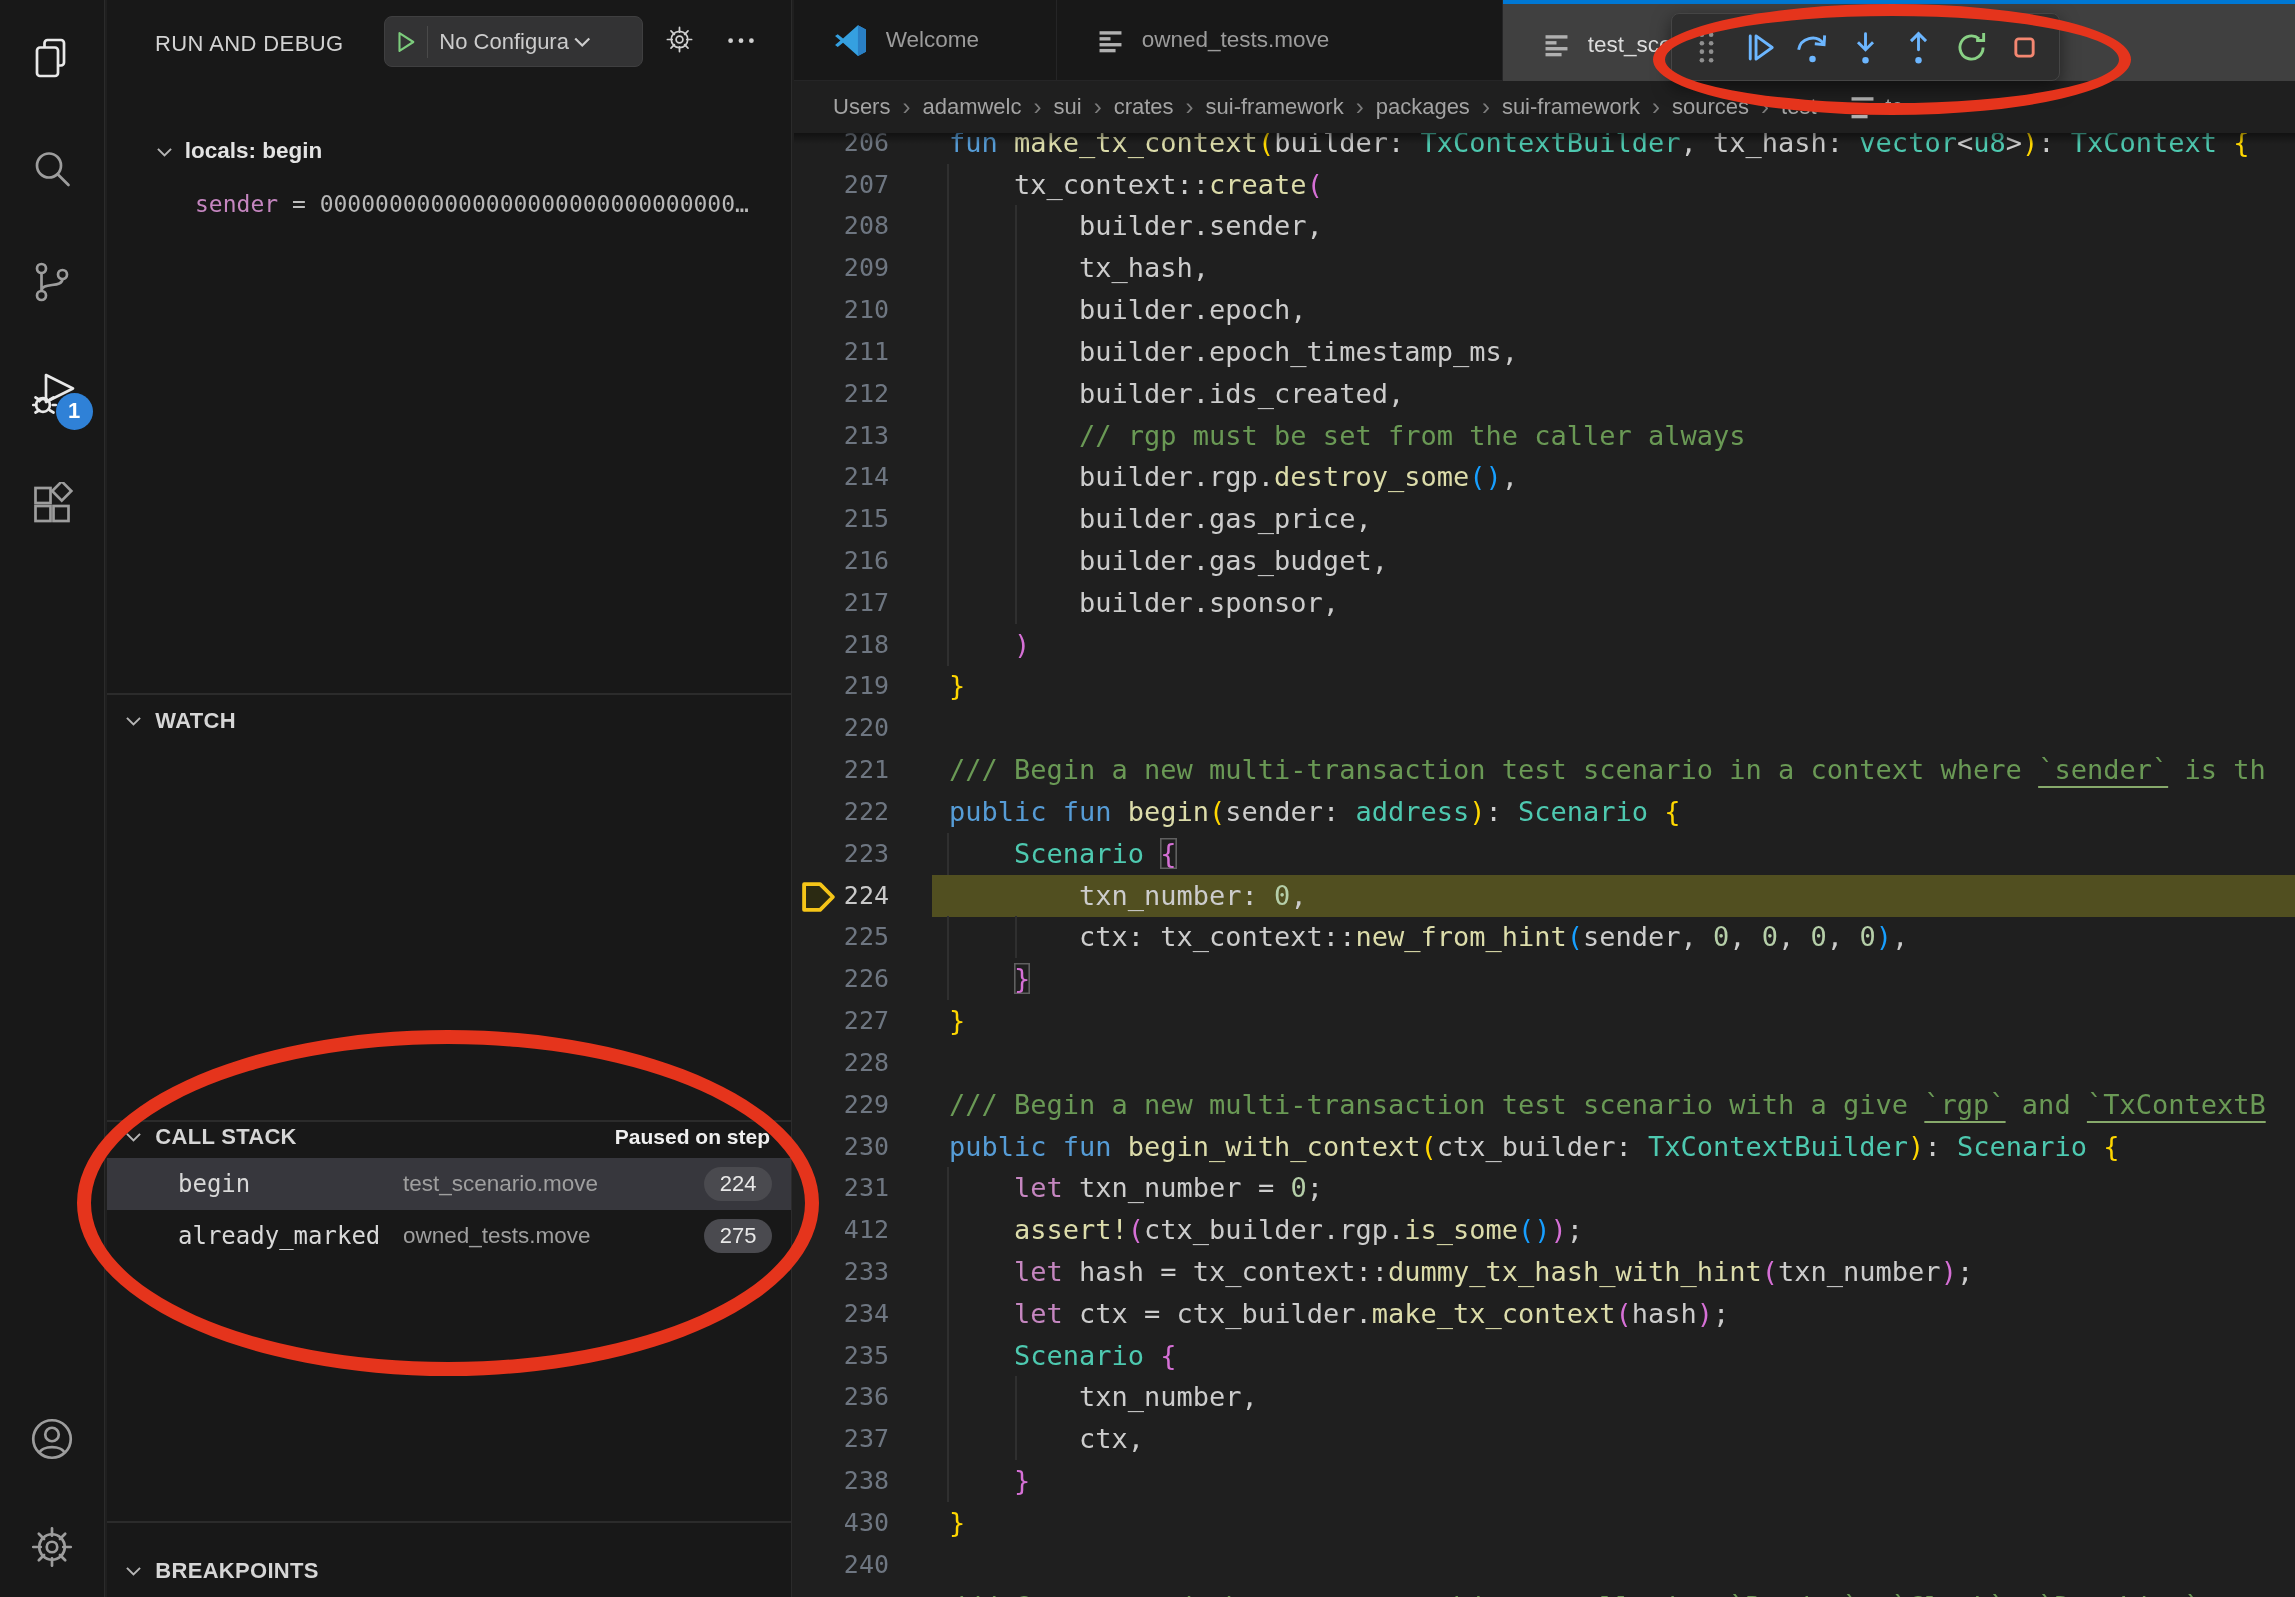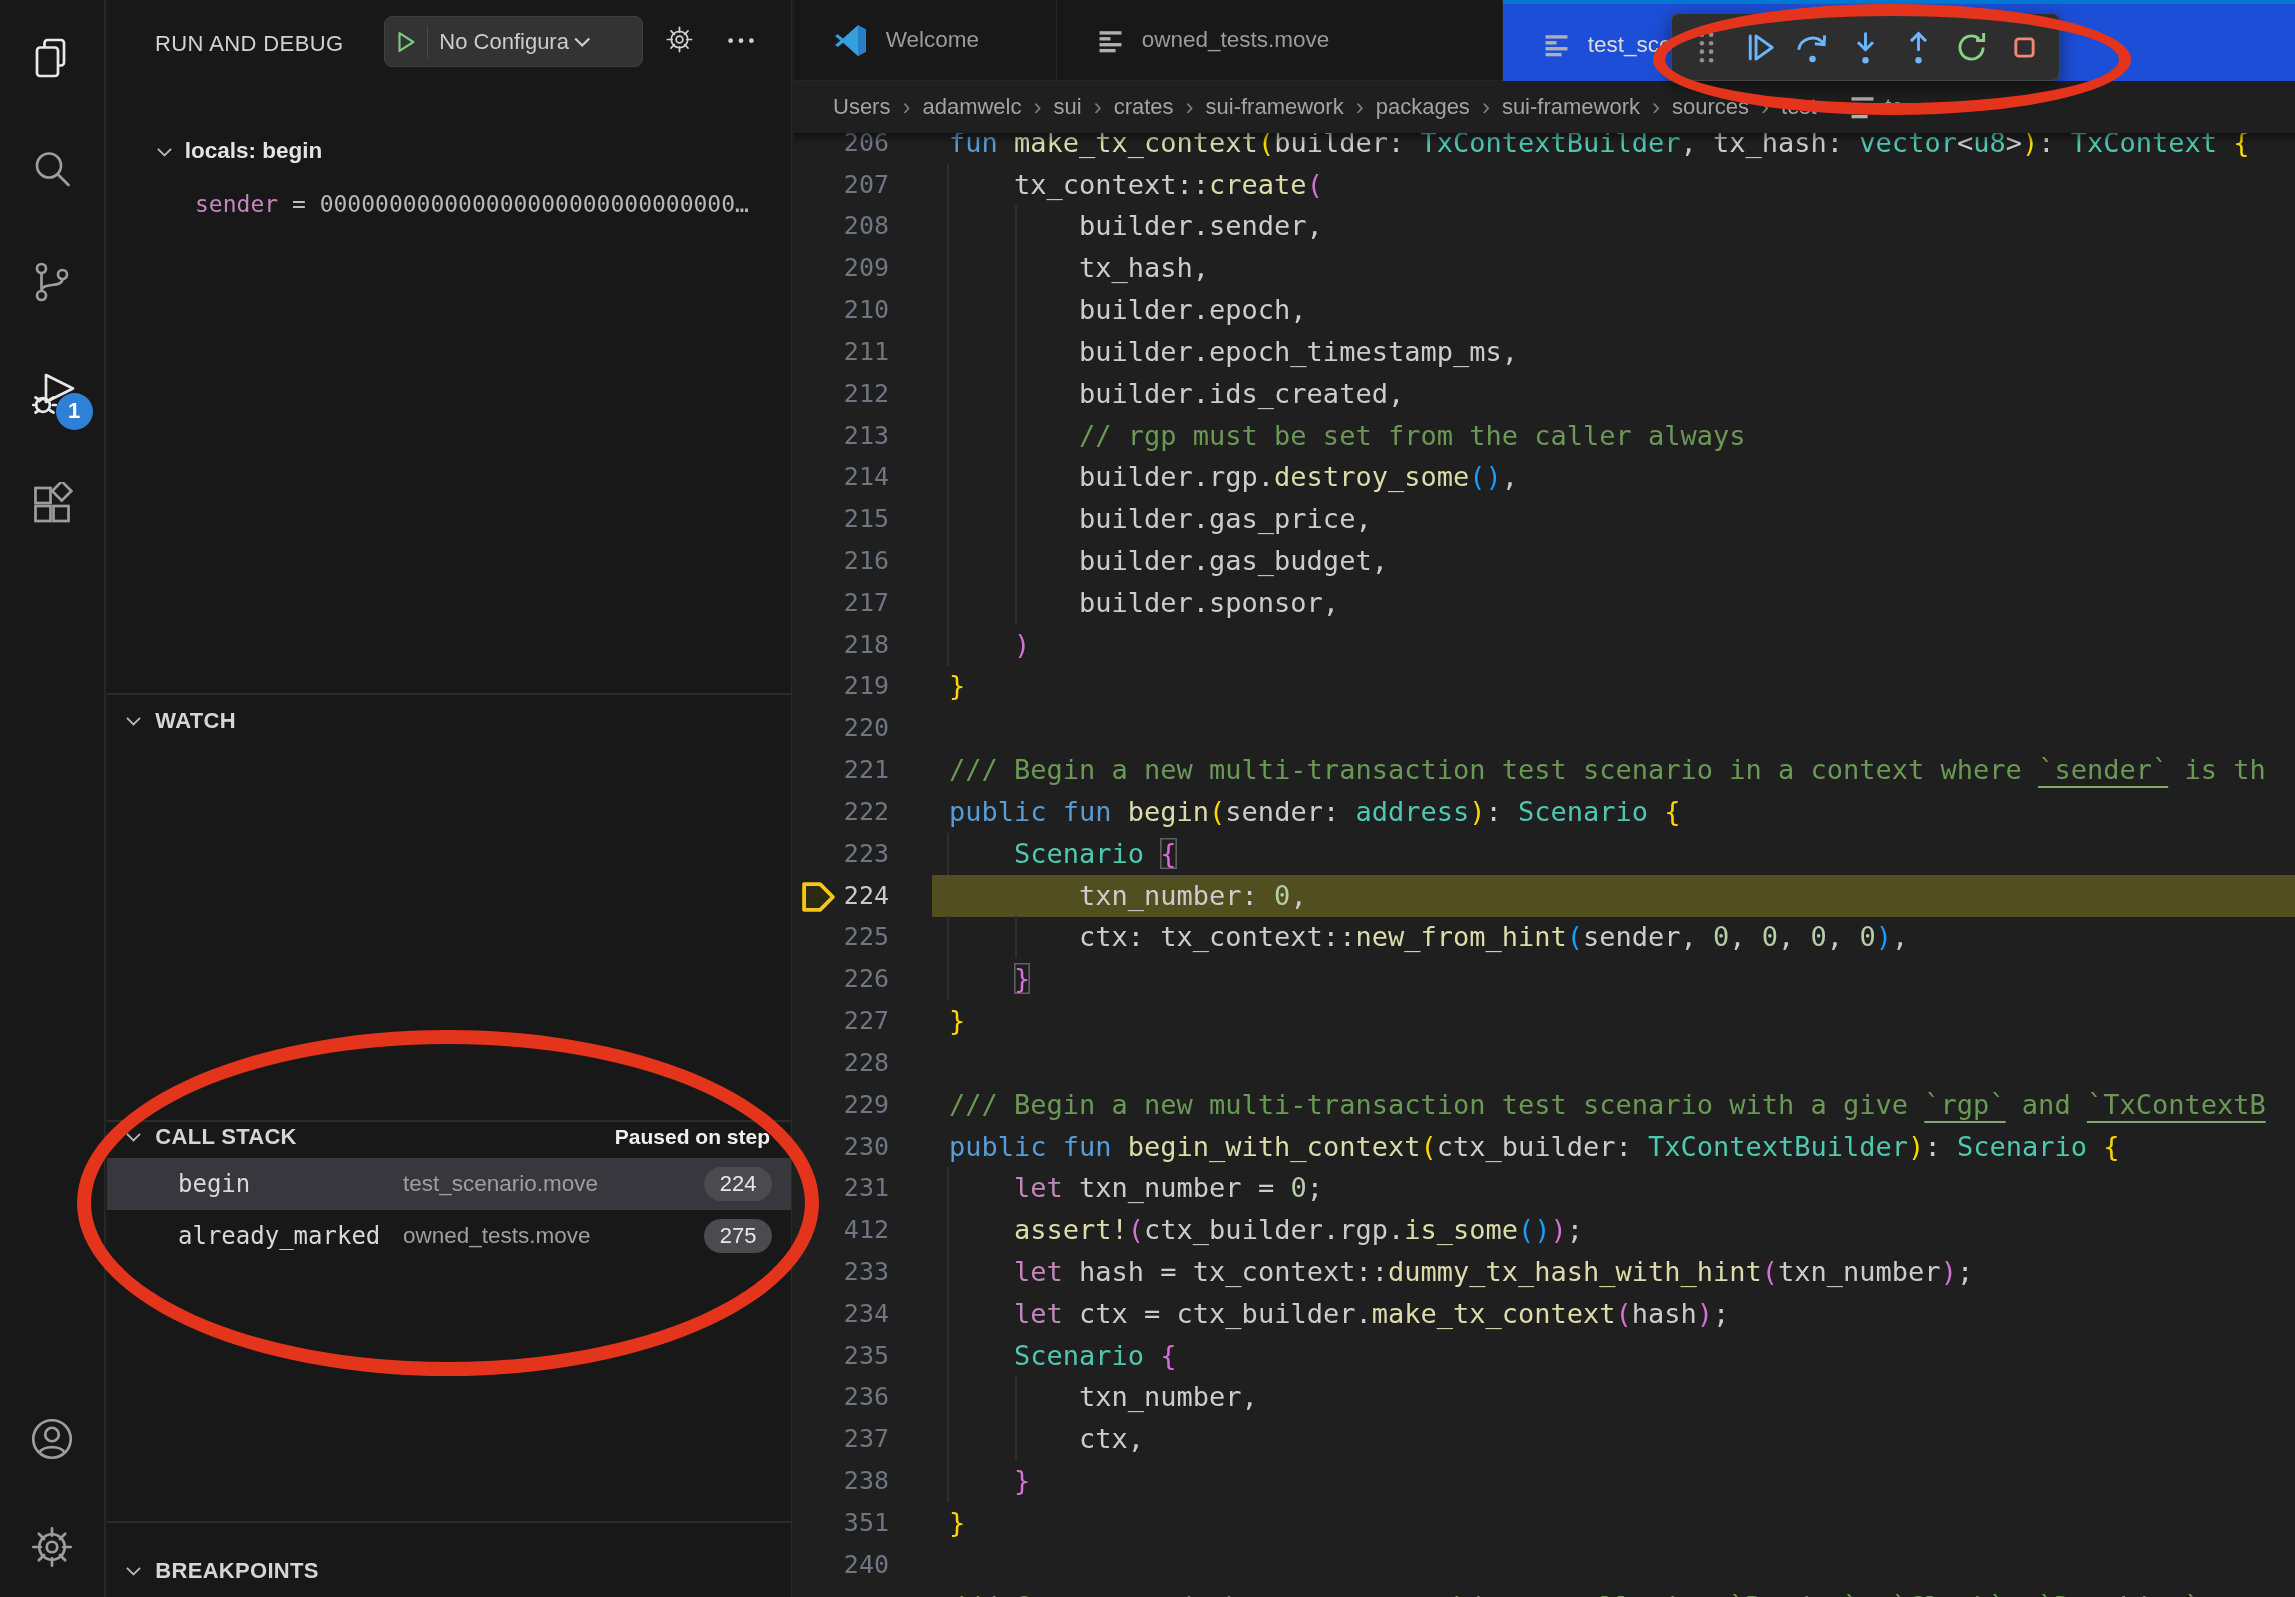--- a/index.html
+++ b/index.html
@@ -45,21 +45,21 @@
   .frame .ffile{font-size:22.5px;color:#9f9f9f;}
   .frame .fline{position:absolute;right:19.3px;background:#4a4a4f;color:#e8e8e8;font-size:22px;
                 border-radius:21px;padding:4px 15.3px;}
   
   .tabstrip{position:absolute;left:794px;top:0;width:1502px;height:81px;background:#181818;
             border-bottom:0.8px solid #252526;box-sizing:border-box;}
   .tab{position:absolute;top:0;height:80px;display:flex;align-items:center;cursor:pointer;
        border-right:0.8px solid #252526;box-sizing:border-box;background:#181818;}
   .tab .ticon{margin:0 17.7px 0 40px;display:flex;}
   .tab .tlabel{font-size:22.5px;color:#9b9b9b;white-space:nowrap;overflow:hidden;}
-  .tab.active{background:#1d4ed8;height:85px;border-top:4.8px solid var(--accent);border-right:none;}
+  .tab.active{background:#404040;height:85px;border-top:4.8px solid var(--accent);border-right:none;}
   .tab.active .tlabel{color:#dcdcdc;}
   .breadcrumb{position:absolute;left:794px;top:81px;width:1502px;height:51px;background:#1f1f1f;
               display:flex;align-items:center;padding-left:39px;box-sizing:border-box;overflow:hidden;}
   .bc-item{font-size:22px;color:#a3a3a3;white-space:nowrap;cursor:pointer;}
   .bc-sep{font-size:24px;color:#7c7c7c;margin:0 12px;}
   .bc-last{display:flex;align-items:center;gap:9.7px;}
   
   .dbg-toolbar{position:absolute;left:1671px;top:13px;height:68px;background:#2e2e2e;
                border:0.8px solid #454545;border-radius:8px;box-shadow:0 6.4px 17.7px rgba(0,0,0,.5);
                display:flex;align-items:center;padding:0 8px;z-index:6;box-sizing:border-box;}
@@ -518,21 +518,21 @@
           <div class="gd" style="left:221px"></div>
           <span class="num">237</span>
           <span class="code"><span class="tk-p">        ctx,</span></span>
         </div>
         <div class="ln" style="top: 1327px;">
           <div class="gd" style="left:153px"></div>
           <span class="num">238</span>
           <span class="code"><span class="tk-p">    </span><span class="tk-m">}</span></span>
         </div>
         <div class="ln" style="top: 1369px;">
-          <span class="num">351</span>
+          <span class="num">430</span>
           <span class="code"><span class="tk-y">}</span></span>
         </div>
         <div class="ln" style="top: 1411px;">
           <span class="num">240</span>
           <span class="code"></span>
         </div>
         <div class="ln" style="top: 1453px;">
           <span class="num">241</span>
           <span class="code"><span class="tk-c">/// Creates and shares system objects, allowing </span><span class="tk-u">`Random`</span><span class="tk-c">, </span><span class="tk-u">`Clock`</span><span class="tk-c">, </span><span class="tk-u">`DenyList`</span></span>
         </div>

